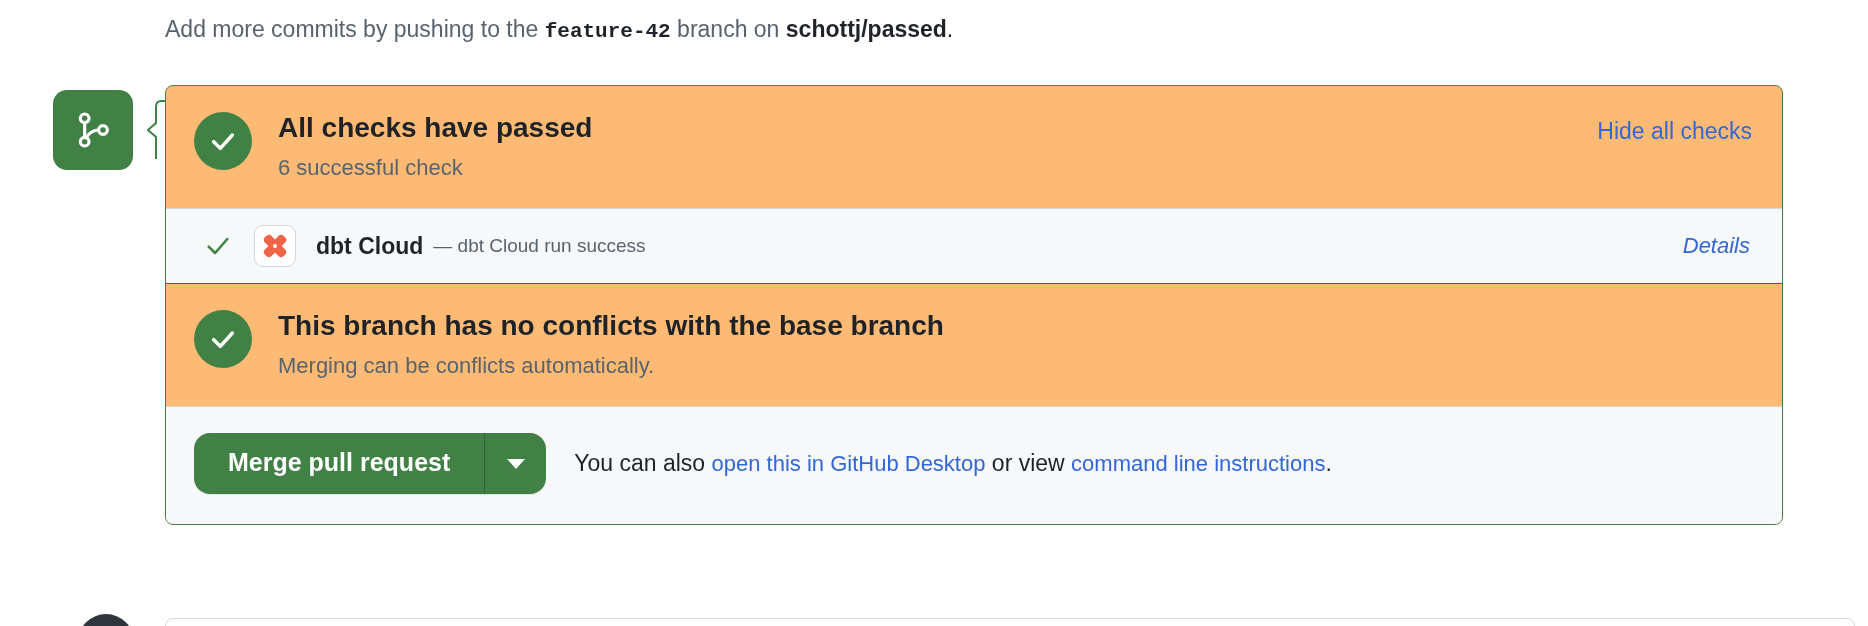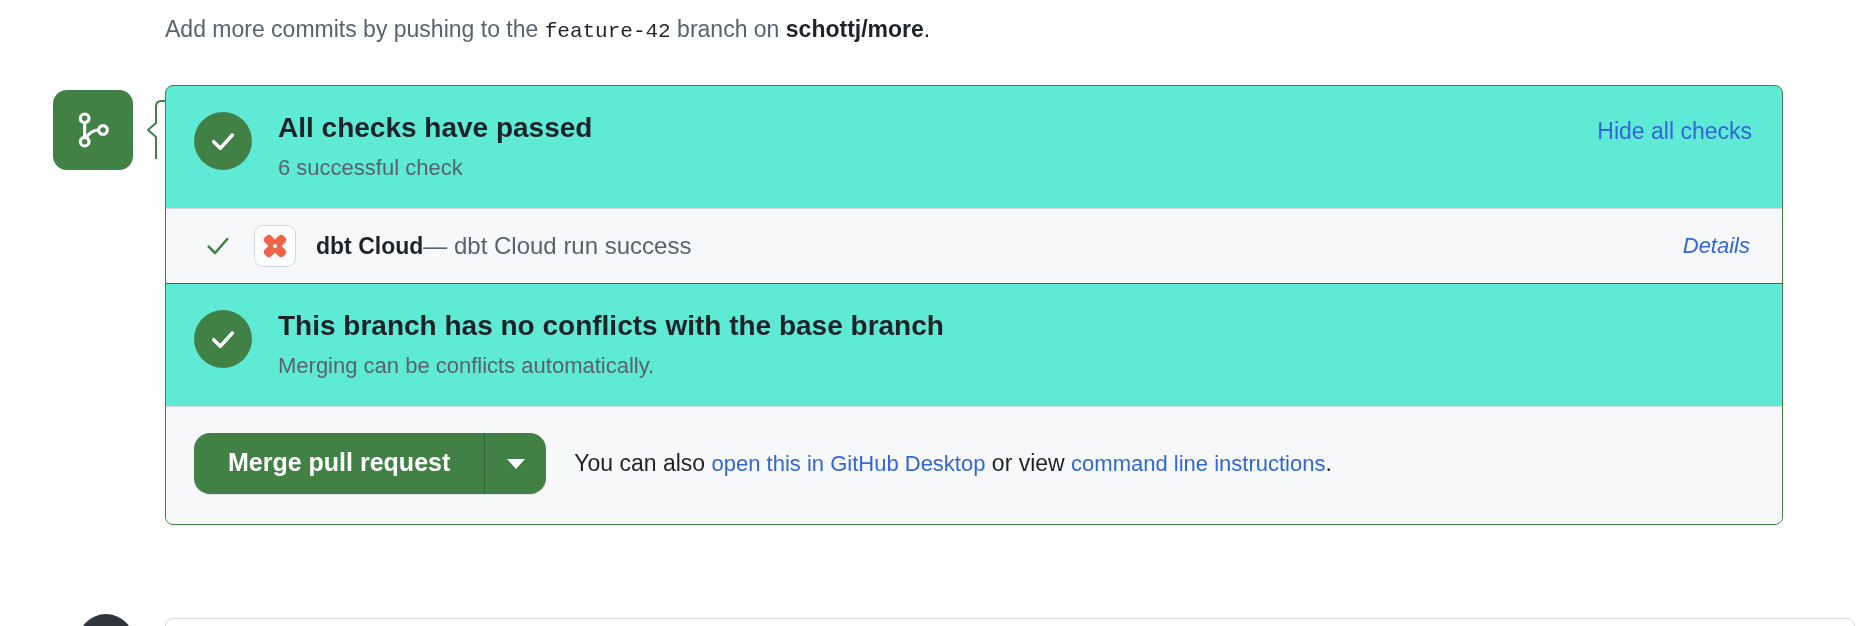--- a/index.html
+++ b/index.html
@@ -21,21 +21,21 @@
     position: absolute;
     left: 165px;
     top: 14px;
     font-size: 23px;
     line-height: 30px;
     color: #59636e;
     white-space: nowrap;
   }
   .push-hint .branch-code {
     font-family: "Liberation Mono", monospace;
-    font-weight: normal;
+    font-weight: bold;
     font-size: 21px;
     color: #1f2328;
   }
   .push-hint .repo-name {
     font-weight: bold;
     color: #1f2328;
   }
   .push-hint .plain-dark { color: #1f2328; }
 
   
@@ -62,21 +62,21 @@
   }
 
   
   .merge-box {
     position: absolute;
     left: 165px;
     top: 85px;
     width: 1618px;
     border: 1px solid #428146;
     border-radius: 8px;
-    background: #5eead4;
+    background: #fdba74;
     box-sizing: border-box;
     overflow: hidden;
   }
 
   .section {
     padding: 24px 28px 24px 28px;
     display: flex;
     align-items: flex-start;
     position: relative;
   }
@@ -160,22 +160,23 @@
 
   .check-name {
     font-size: 23px;
     font-weight: bold;
     color: #1f2328;
     margin-left: 20px;
     white-space: nowrap;
   }
 
   .check-desc {
-    font-size: 24px;
+    font-size: 19px;
     color: #59636e;
+    margin-left: 10px;
     white-space: nowrap;
   }
 
   .check-details {
     position: absolute;
     right: 32px;
     font-size: 22px;
     font-style: italic;
   }
 
@@ -257,21 +258,21 @@
     box-sizing: border-box;
   }
 </style>
 </head>
 <body>
 
 <div class="push-hint">
   <span>Add more commits by pushing to the</span>
   <span class="branch-code">feature-42</span>
   <span>branch on</span>
-  <span class="repo-name">schottj/more</span><span class="plain-dark">.</span>
+  <span class="repo-name">schottj/passed</span><span class="plain-dark">.</span>
 </div>
 
 <div class="merge-badge">
   <svg width="40" height="40" viewBox="0 0 24 24">
     <circle cx="7" cy="5" r="2.6" fill="none" stroke="#ffffff" stroke-width="1.9"></circle>
     <circle cx="7" cy="19" r="2.6" fill="none" stroke="#ffffff" stroke-width="1.9"></circle>
     <circle cx="18" cy="12" r="2.6" fill="none" stroke="#ffffff" stroke-width="1.9"></circle>
     <path d="M7 7.8 L7 16.2" stroke="#ffffff" stroke-width="1.9" fill="none"></path>
     <path d="M7.6 16.6 C10 13.5 12 12 15.3 12" stroke="#ffffff" stroke-width="1.9" fill="none" stroke-linecap="round"></path>
   </svg>

